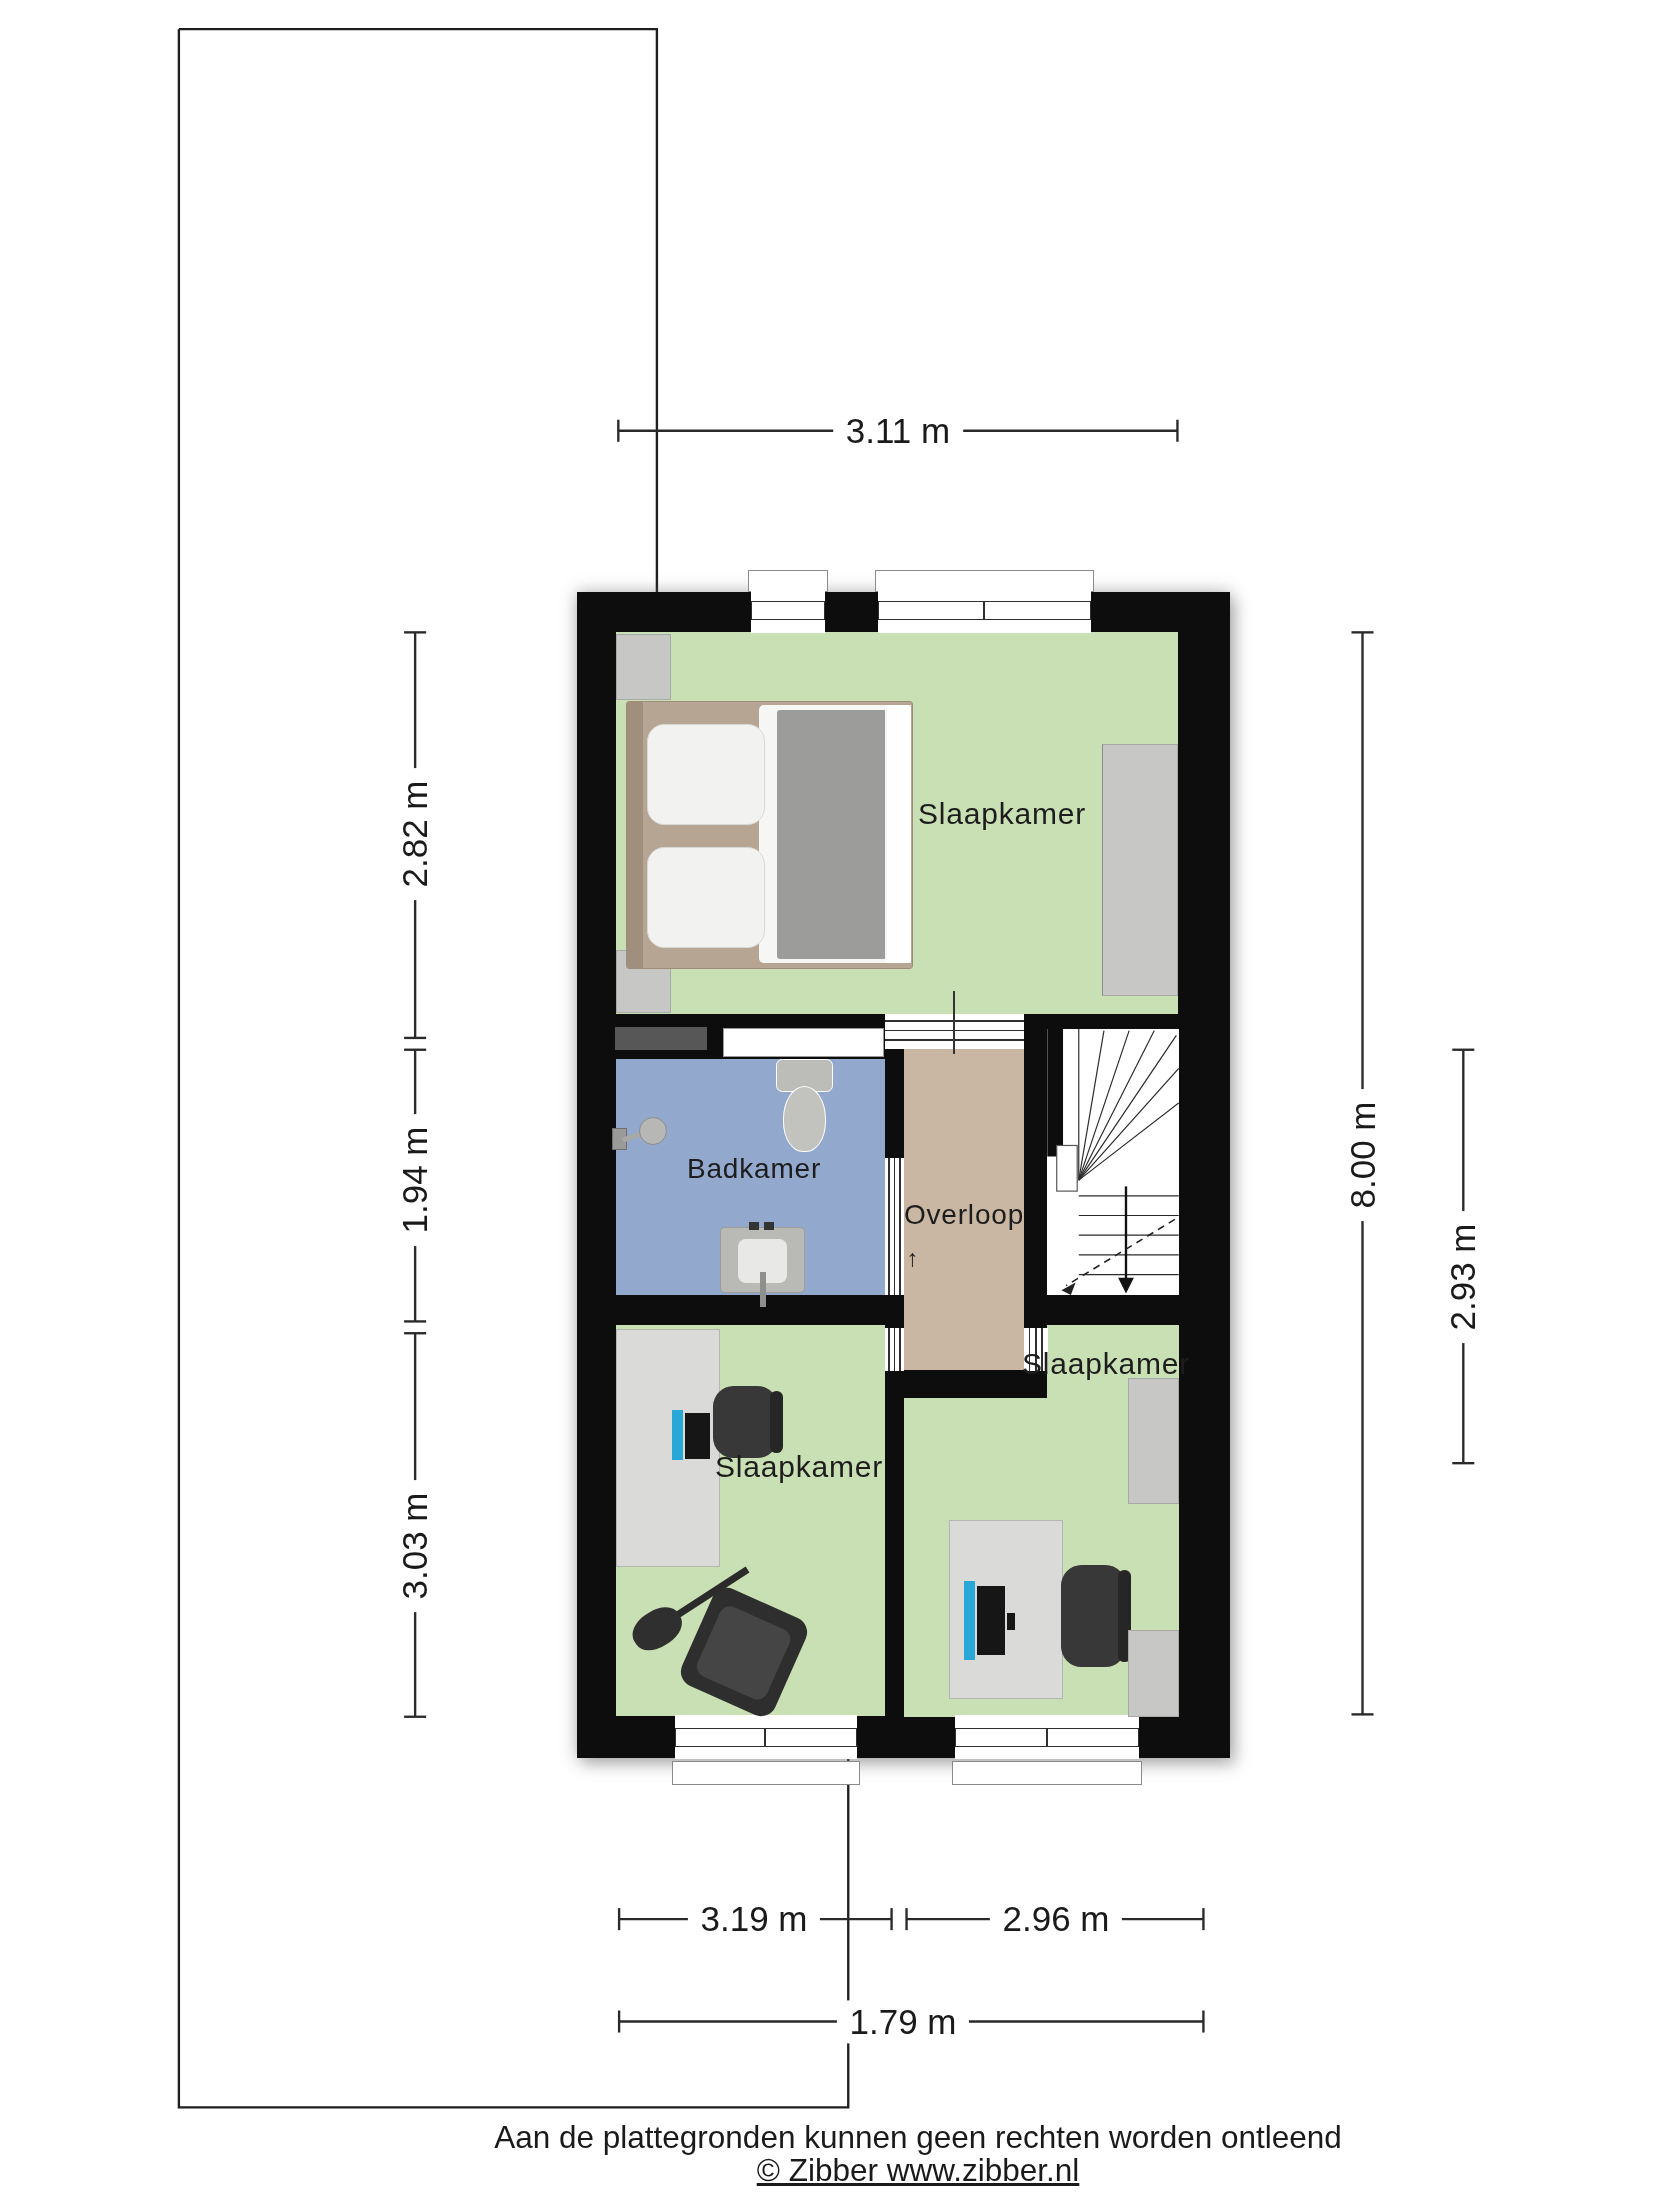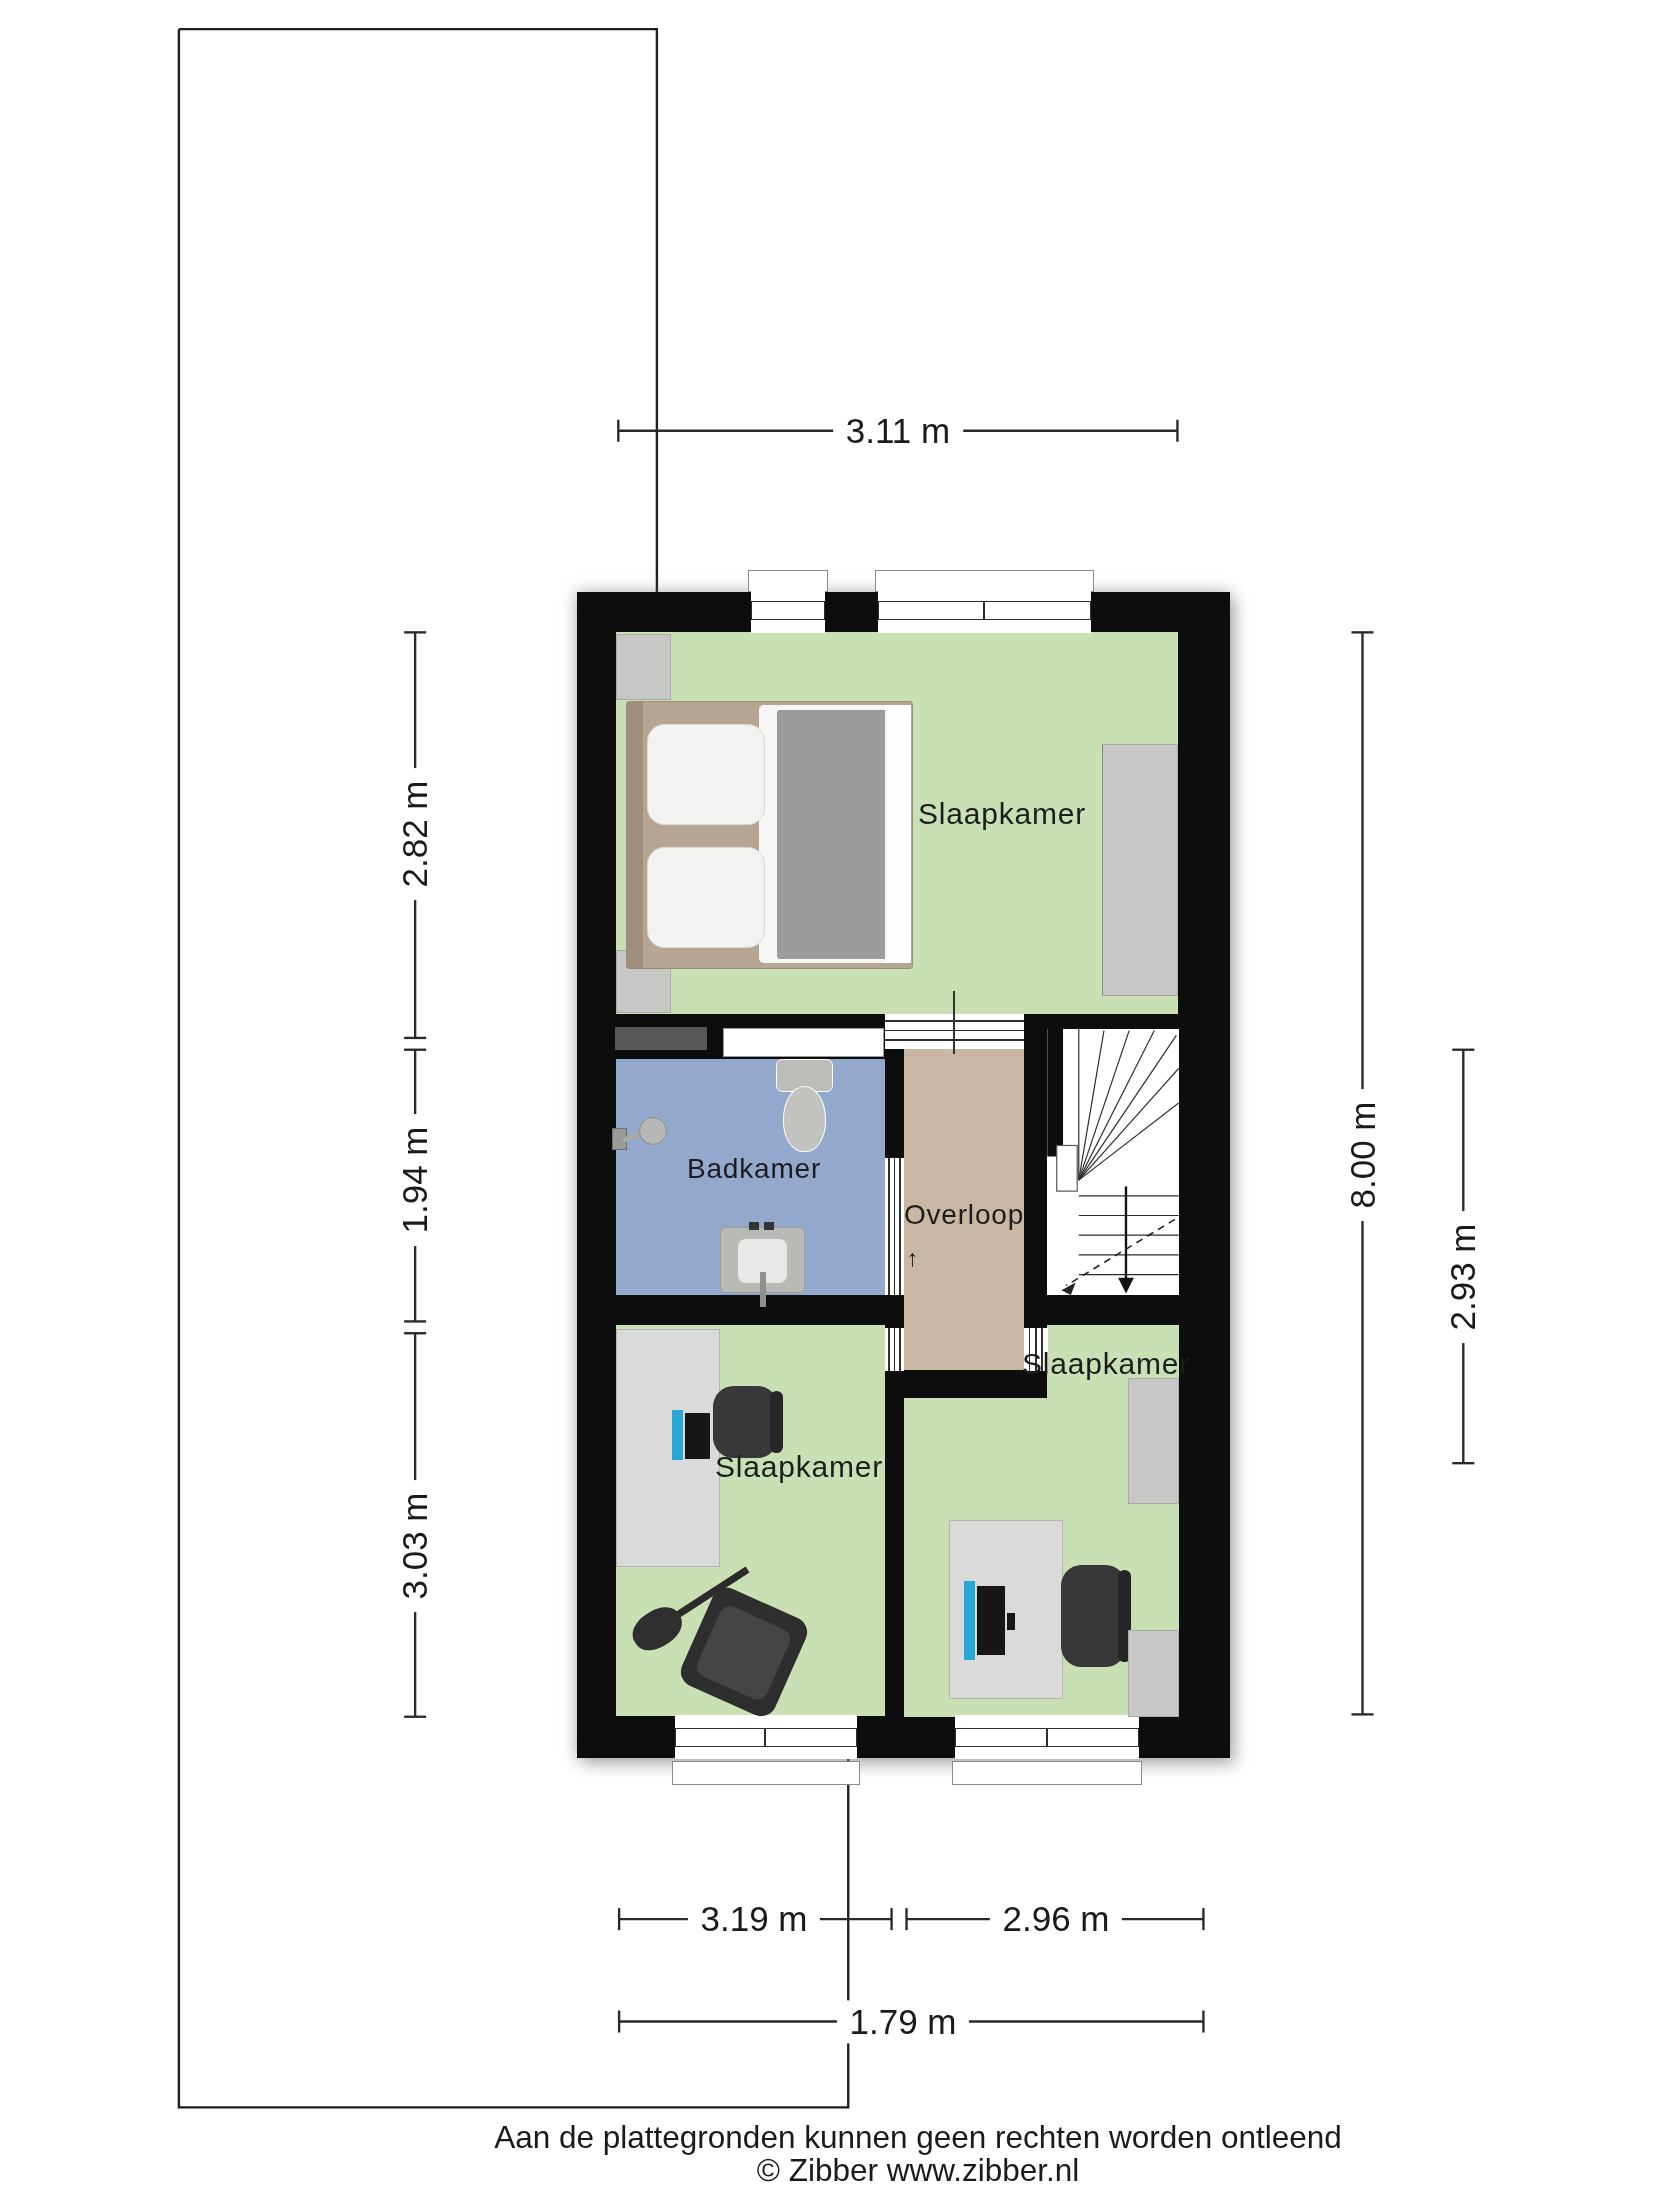--- a/index.html
+++ b/index.html
@@ -239,15 +239,15 @@
   <div class="dim-lbl vert" style="left:415px;top:834px;">2.82 m</div>
   <div class="dim-lbl vert" style="left:415px;top:1180px;">1.94 m</div>
   <div class="dim-lbl vert" style="left:415px;top:1546px;">3.03 m</div>
   <div class="dim-lbl vert" style="left:1363px;top:1155px;">8.00 m</div>
   <div class="dim-lbl vert" style="left:1463px;top:1277px;">2.93 m</div>
   <div class="dim-lbl" style="left:754px;top:1919px;">3.19 m</div>
   <div class="dim-lbl" style="left:1056px;top:1919px;">2.96 m</div>
   <div class="dim-lbl" style="left:903px;top:2022px;">1.79 m</div>
 
   <div class="footer-line" style="top:2119px;text-align:right;">Aan de plattegronden kunnen geen rechten worden ontleend</div>
-  <div class="footer-line" style="top:2152px;">© Zibber www.zibber.nl</div>
+  <div class="footer-line" style="top:2152px;text-decoration:underline;">© Zibber www.zibber.nl</div>
 </div>
 
 
 </body></html>

